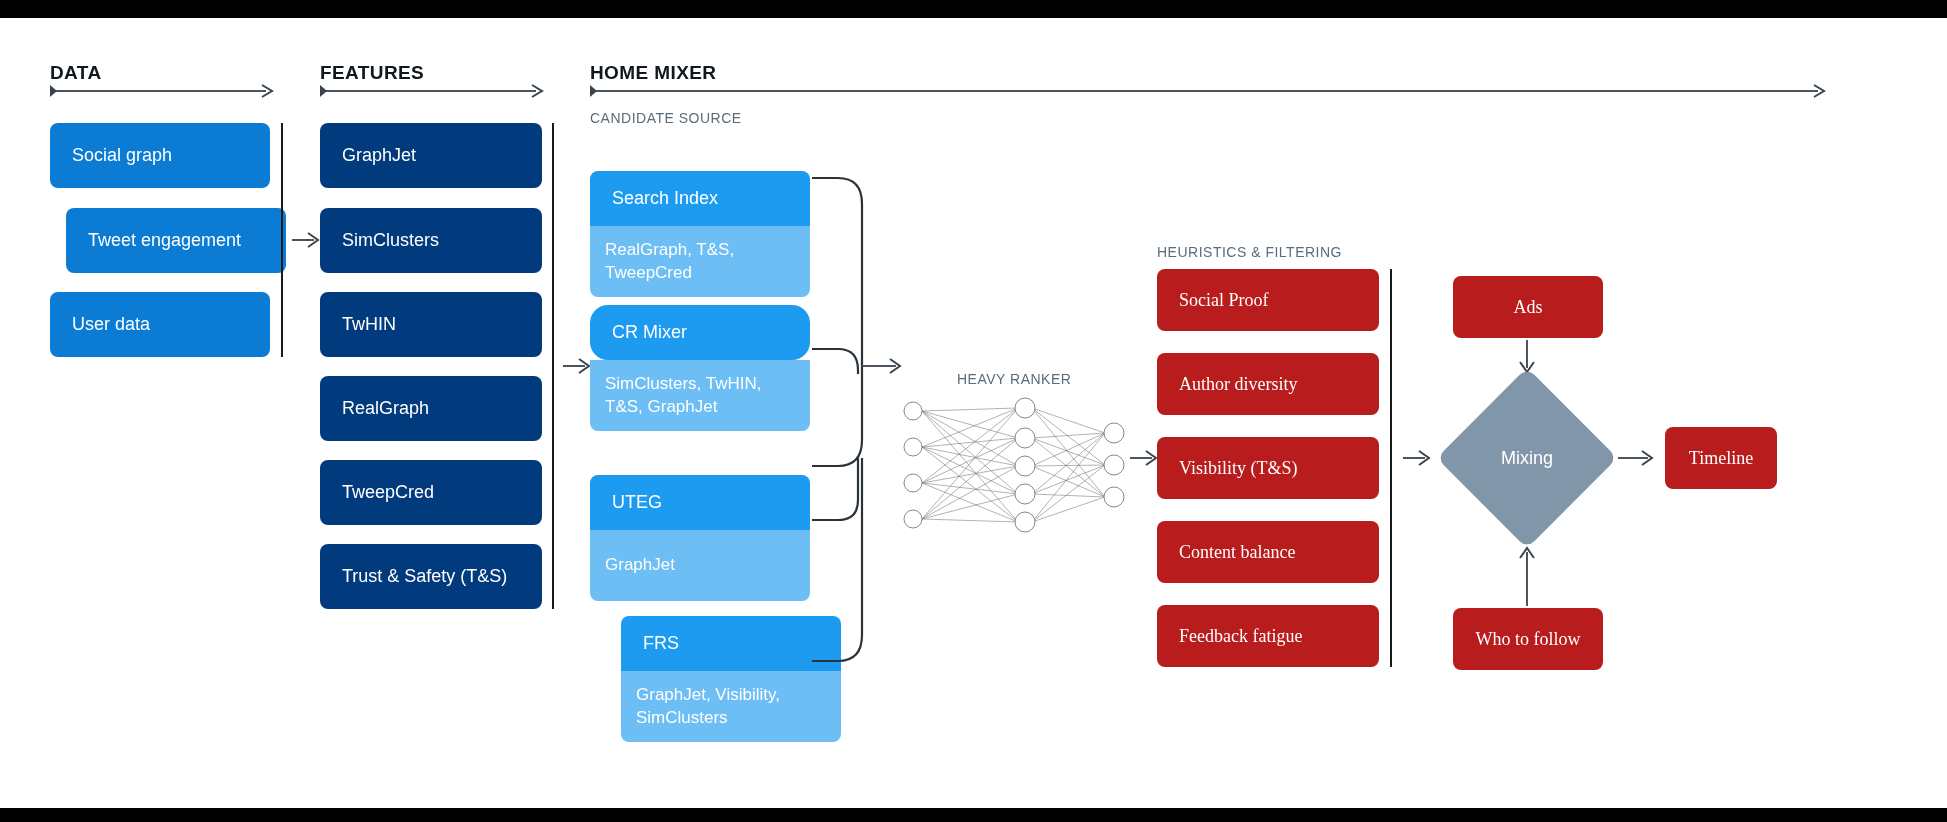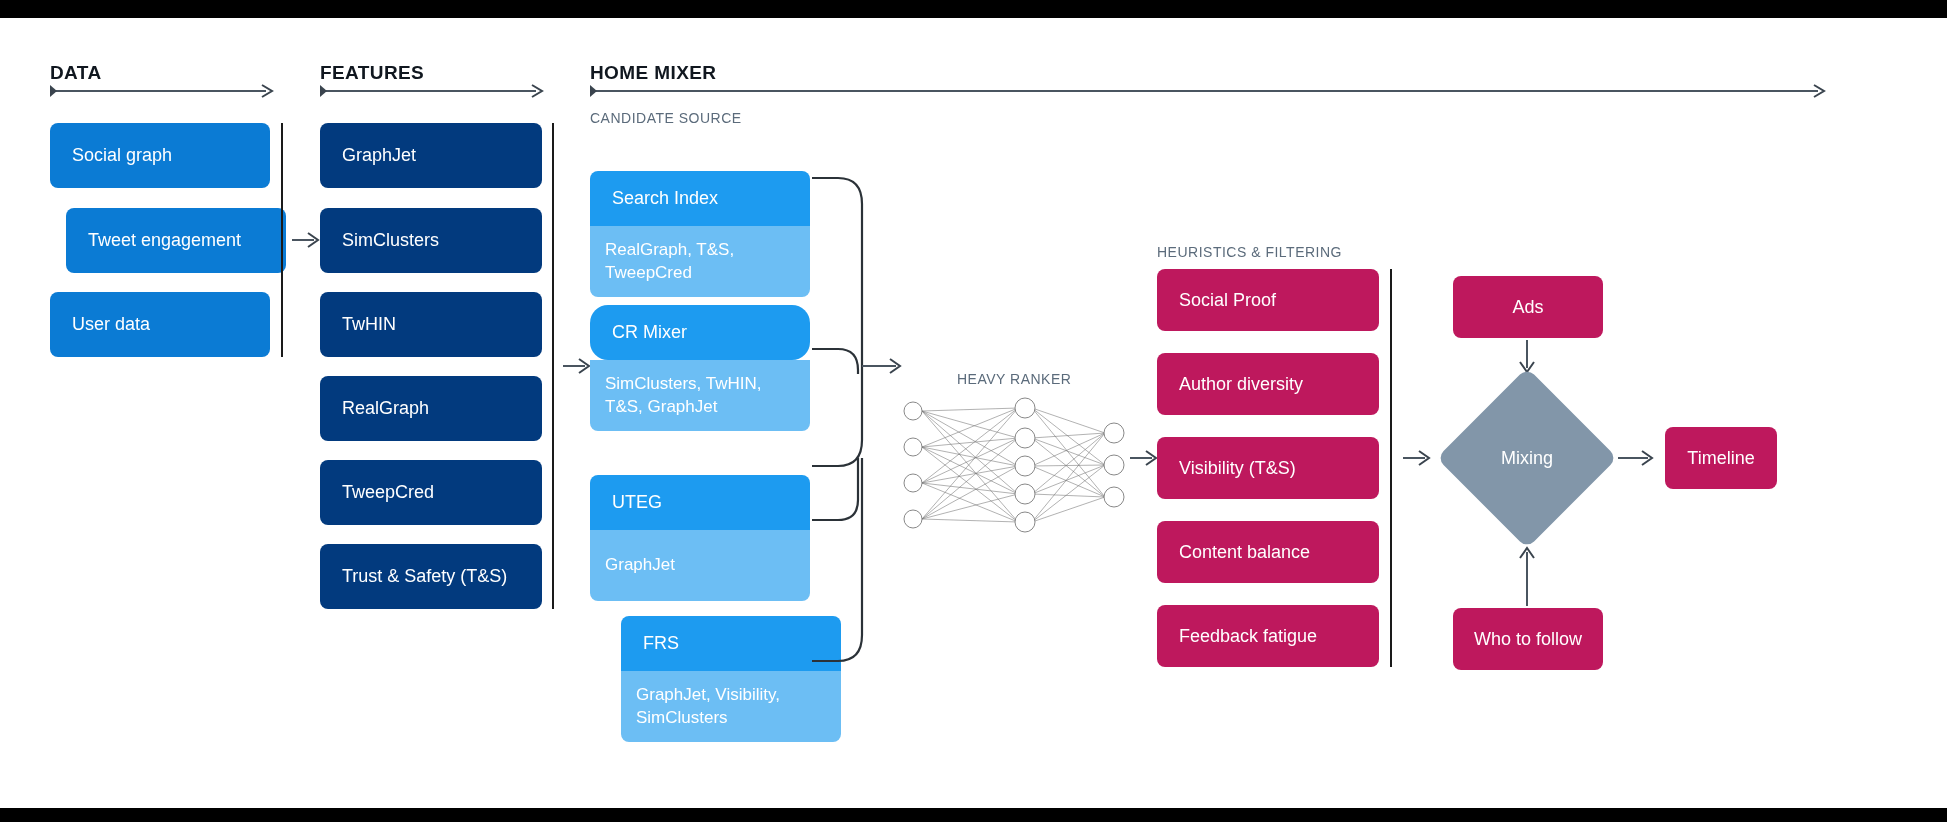--- a/index.html
+++ b/index.html
@@ -15,21 +15,21 @@
   .sec-rule{position:absolute;height:18px;}
   .sec-rule svg{display:block;}
 
   .sub-head{position:absolute;font-size:14px;letter-spacing:.5px;color:#5b6b7b;white-space:nowrap;}
 
   
   .box{position:absolute;border-radius:8px;display:flex;align-items:center;box-sizing:border-box;padding:16px 22px;color:#fff;font-size:18px;line-height:1.25;}
   .box.c{justify-content:center;padding:0 16px;}
   .blue{background:#0b7bd4;}
   .navy{background:#023a7e;}
-  .sky{background:#be185d;}
+  .sky{background:#b91c1c;font-family:Liberation Serif, serif;}
 
   
   .card{position:absolute;border-radius:8px;overflow:hidden;box-sizing:border-box;}
   .card .hd{background:#1d9bf0;color:#fff;font-size:18px;display:flex;align-items:center;padding:0 22px;box-sizing:border-box;}
   .card .bd{background:#6cbef4;color:#fff;font-size:17px;line-height:1.32;display:flex;align-items:center;padding:0 15px;box-sizing:border-box;}
 
   
   .diamond{position:absolute;background:#8296a9;transform:rotate(45deg);border-radius:10px;}
   .diamond-lbl{position:absolute;color:#fff;font-size:18px;display:flex;align-items:center;justify-content:center;}
 

